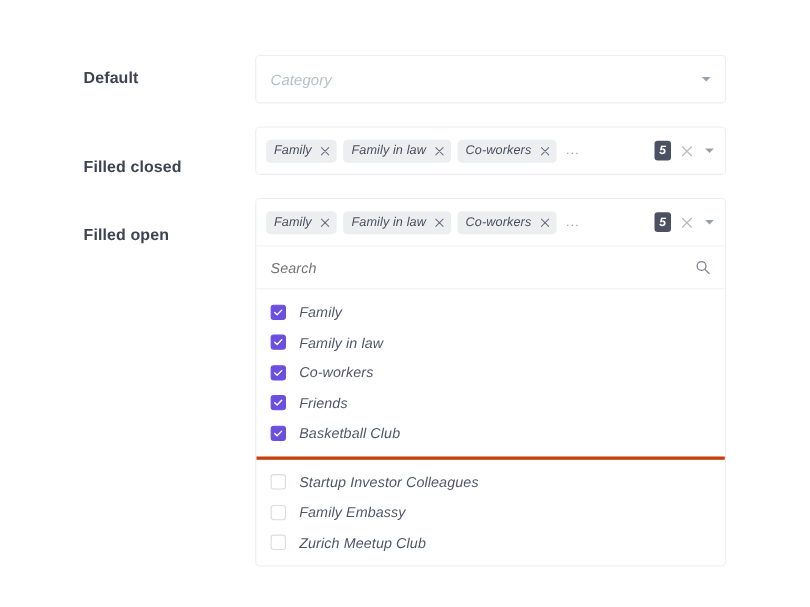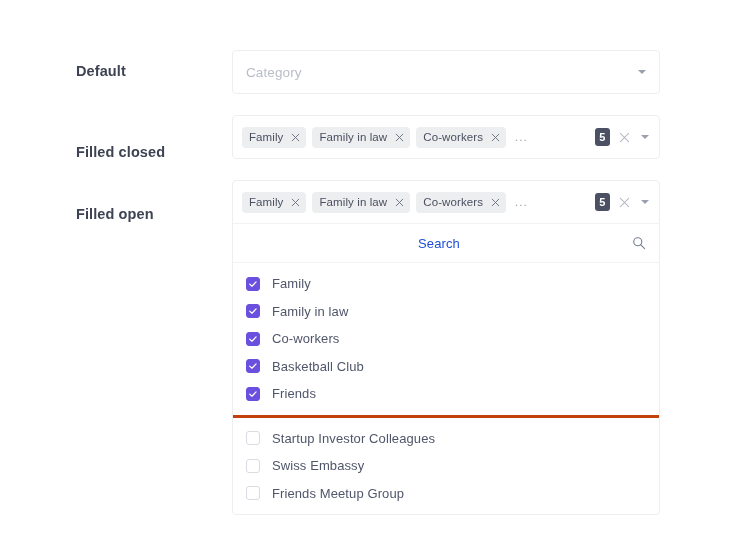--- a/index.html
+++ b/index.html
@@ -37,20 +37,21 @@
 
   
   .control {
     position: absolute;
     left: 232px;
     width: 428px;
     box-sizing: border-box;
     background: #ffffff;
     border: 1px solid #eceef1;
     border-radius: 4px;
+    font-style: italic;
   }
 
   
   #field-default {
     top: 50px;
     height: 44px;
     display: flex;
     align-items: center;
     padding: 0 12px 0 13px;
   }
@@ -169,23 +170,22 @@
     display: flex;
     align-items: center;
     height: 38px;
     padding: 0 13px 0 13px;
     border-top: 1px solid #f1f2f4;
     border-bottom: 1px solid #f1f2f4;
   }
   .search-text {
     flex: 1;
     font-size: 13px;
-    color: #1d4ed8;
+    color: #737373;
     letter-spacing: 0.1px;
-    text-align: center;
   }
   .search-icon {
     width: 14px;
     height: 14px;
     color: #7a8192;
     display: inline-flex;
     align-items: center;
     justify-content: center;
   }
   .search-icon svg { display: block; }
@@ -375,48 +375,48 @@
         </span>
         <span class="option-label">Co-workers</span>
       </div>
 
       <div class="option">
         <span class="cb on">
           <svg viewBox="0 0 14 14" width="10" height="10">
               <path d="M2.4 7.2 L5.5 10.1 L11.3 4.1" stroke="currentColor" stroke-width="1.7" fill="none" stroke-linecap="round" stroke-linejoin="round"></path>
             </svg>
         </span>
-        <span class="option-label">Basketball Club</span>
+        <span class="option-label">Friends</span>
       </div>
 
       <div class="option">
         <span class="cb on">
           <svg viewBox="0 0 14 14" width="10" height="10">
               <path d="M2.4 7.2 L5.5 10.1 L11.3 4.1" stroke="currentColor" stroke-width="1.7" fill="none" stroke-linecap="round" stroke-linejoin="round"></path>
             </svg>
         </span>
-        <span class="option-label">Friends</span>
+        <span class="option-label">Basketball Club</span>
       </div>
 
     </div>
 
     <div class="option-group">
 
       <div class="option">
         <span class="cb off"></span>
         <span class="option-label">Startup Investor Colleagues</span>
       </div>
 
       <div class="option">
         <span class="cb off"></span>
-        <span class="option-label">Swiss Embassy</span>
+        <span class="option-label">Family Embassy</span>
       </div>
 
       <div class="option">
         <span class="cb off"></span>
-        <span class="option-label">Friends Meetup Group</span>
+        <span class="option-label">Zurich Meetup Club</span>
       </div>
 
     </div>
 
   </div>
 
 </div>
 
 </body></html>

